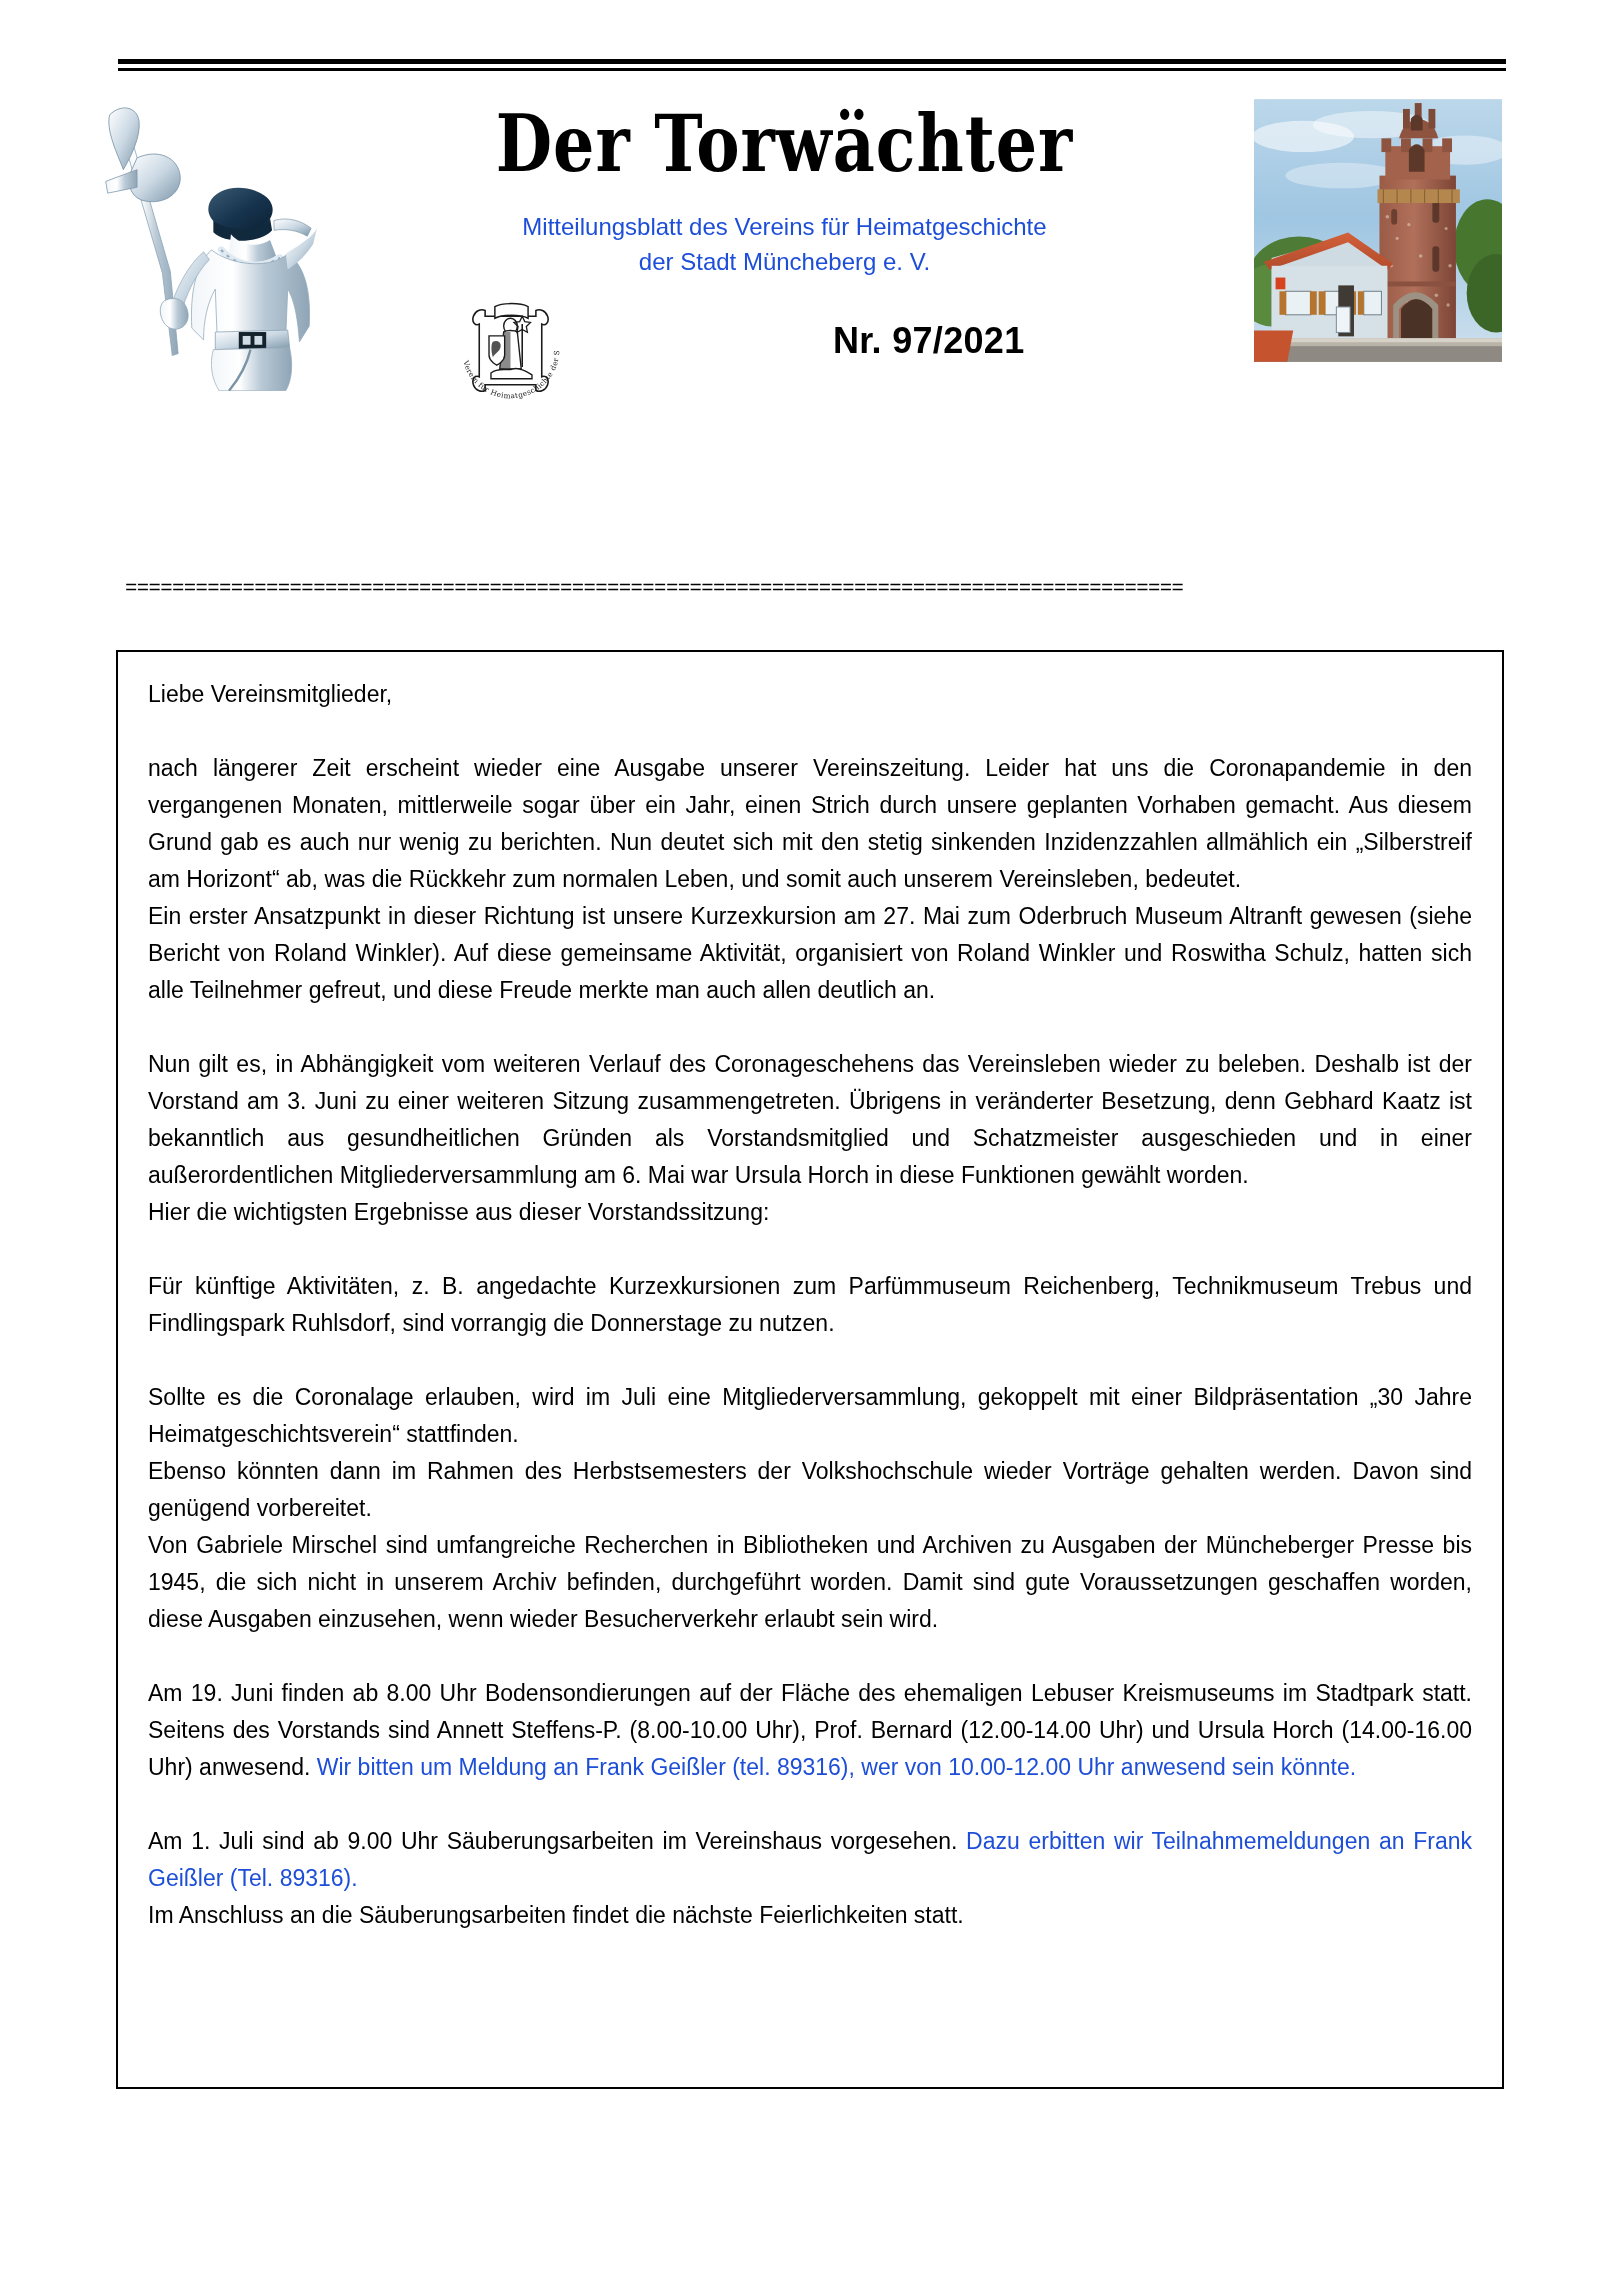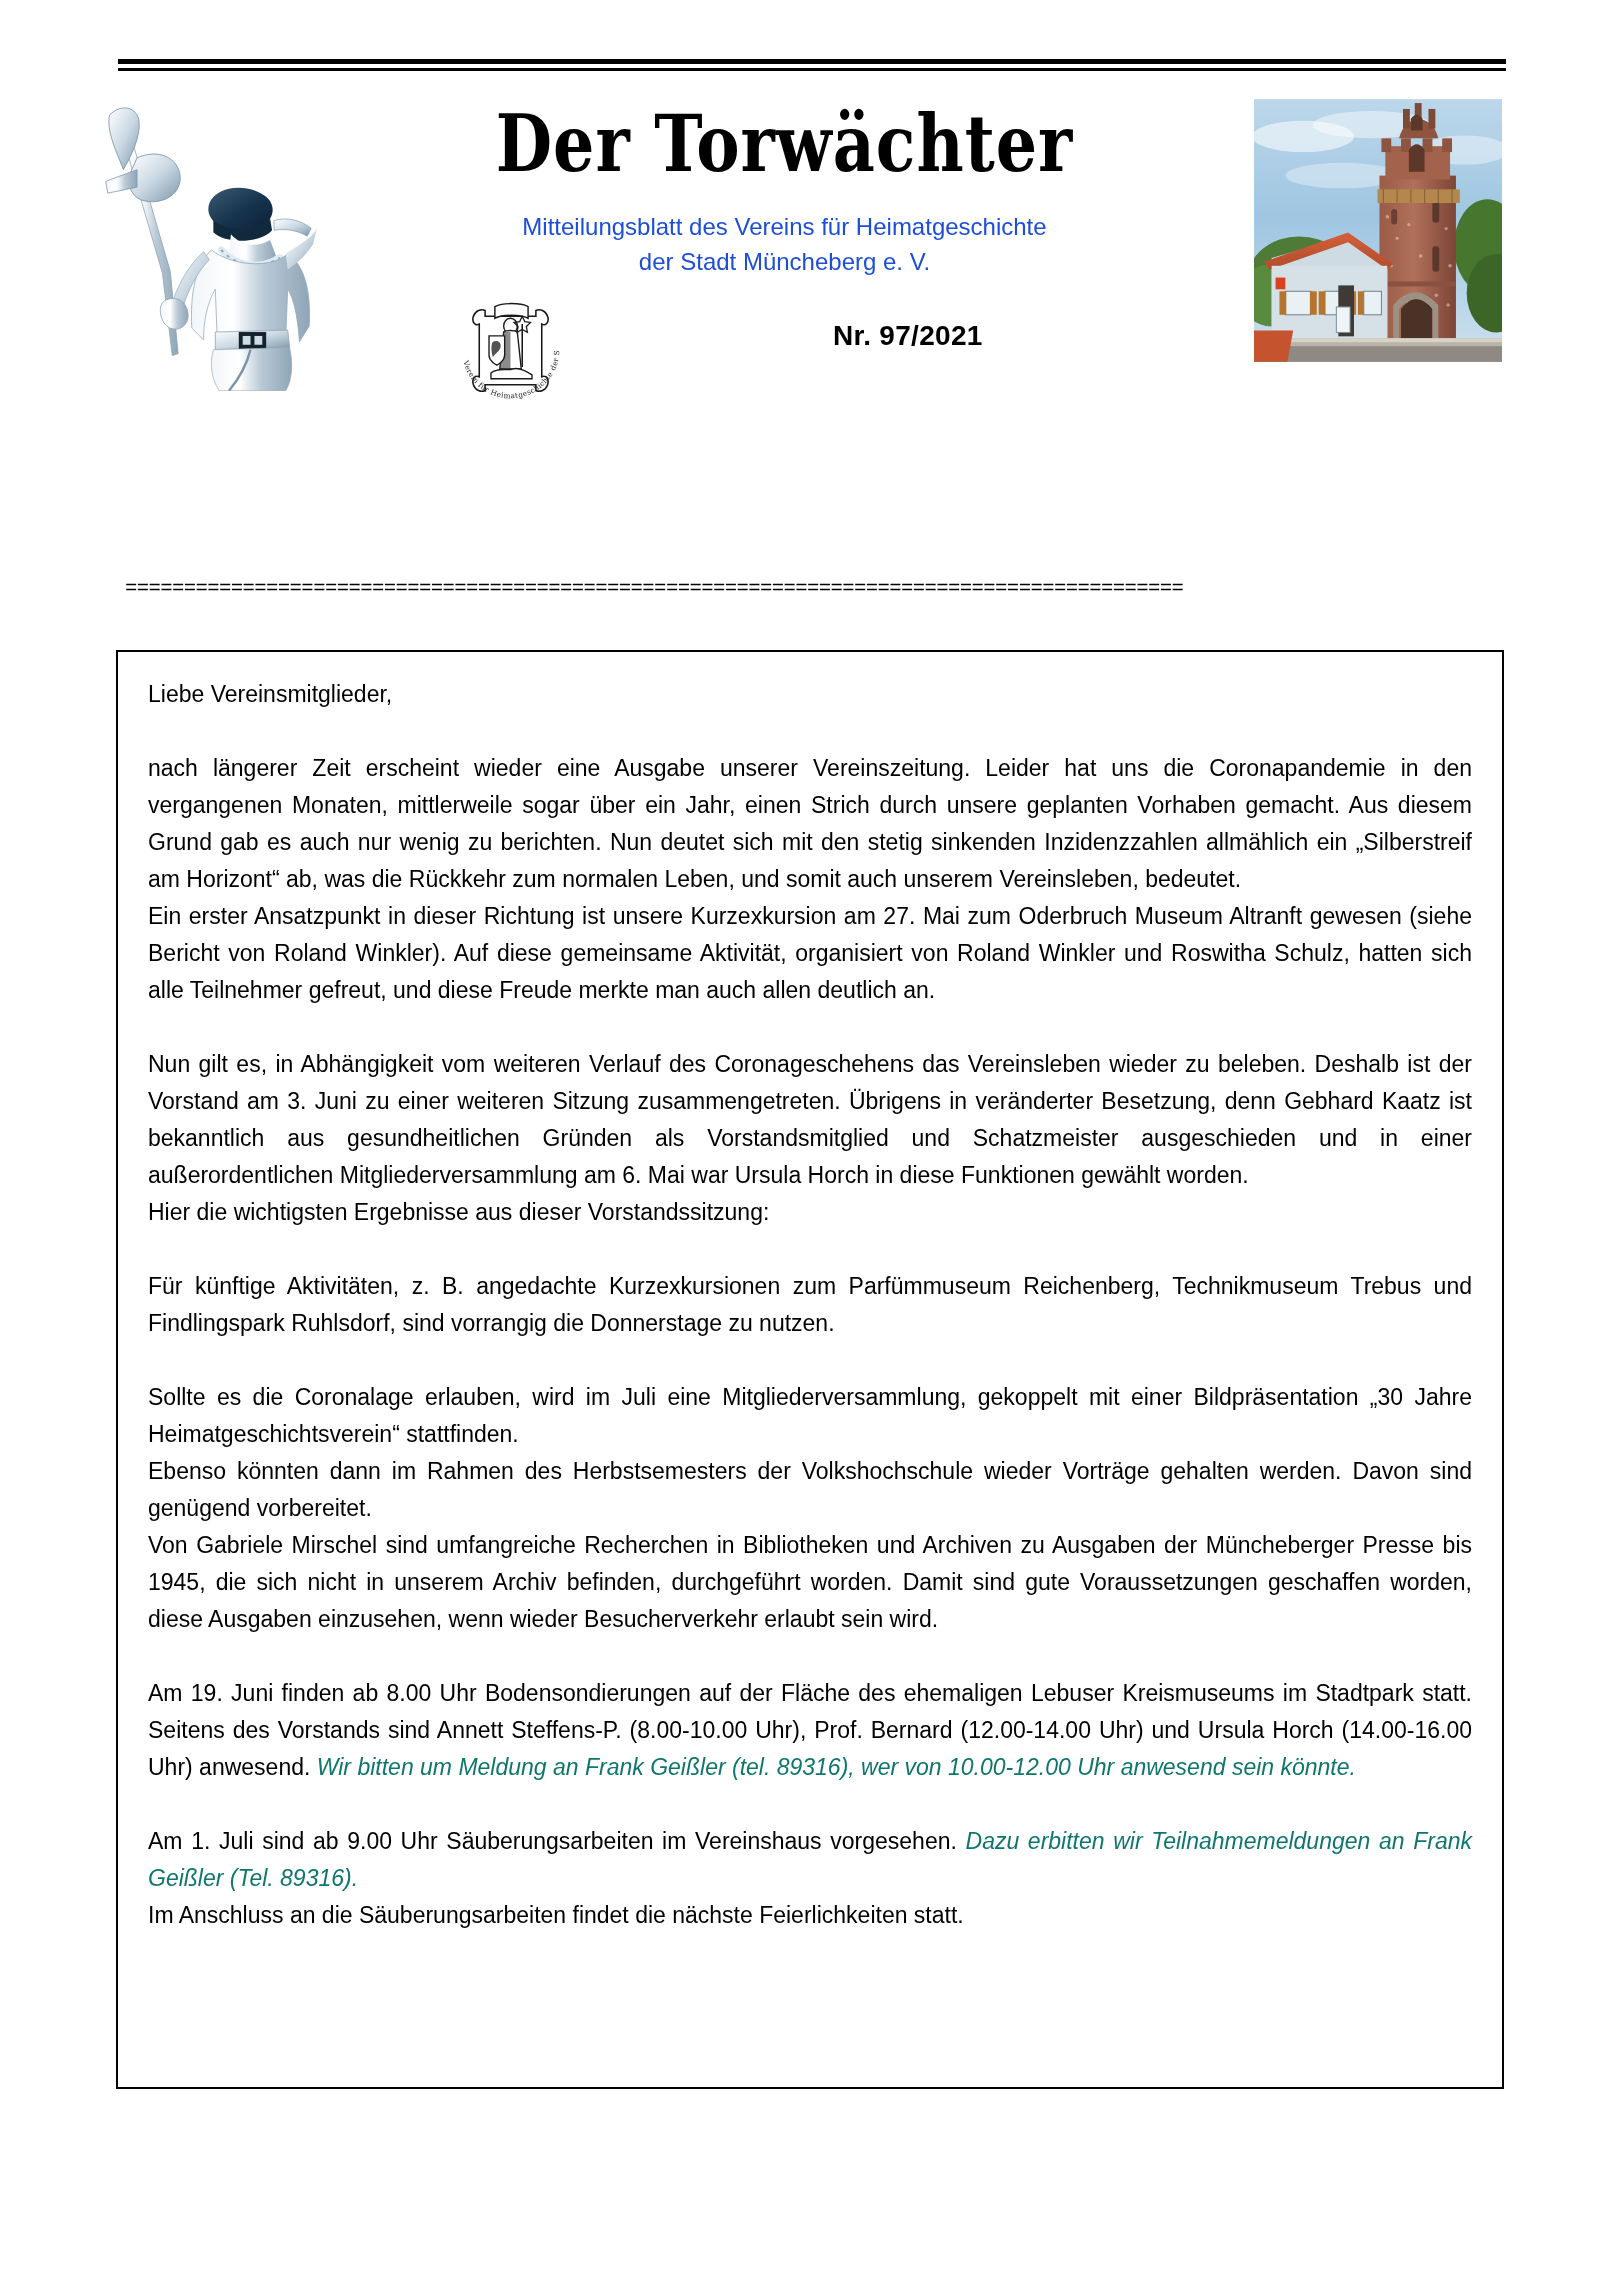--- a/index.html
+++ b/index.html
@@ -97,21 +97,21 @@
   }
   .seal svg { display: block; }
   .issue-no {
     position: absolute;
     left: 421px;
     top: 33px;
     width: 323px;
     text-align: left;
     font-family: "Liberation Sans", sans-serif;
     font-weight: 700;
-    font-size: 28px;
+    font-size: 36px;
     letter-spacing: 0.3px;
   }
 
   
   .photo {
     position: absolute;
     left: 1254px;
     top: 19.6px;
     width: 248px;
     height: 263px;
@@ -152,21 +152,21 @@
     margin: 0;
     font-family: "Liberation Sans", sans-serif;
     font-size: 23px;
     line-height: 37px;
     color: #000;
     text-align: justify;
     text-justify: inter-word;
   }
   .body-inner p.left { text-align: left; }
   .gap { height: 37px; }
-  .red { color: #0f766e; font-style: italic; }
+  .red { color: #1d4ed8; }
 </style>
 </head>
 <body>
 
 <div class="page">
 
   <div class="top-rule">
     <div class="r1"></div>
     <div class="r2"></div>
   </div>

